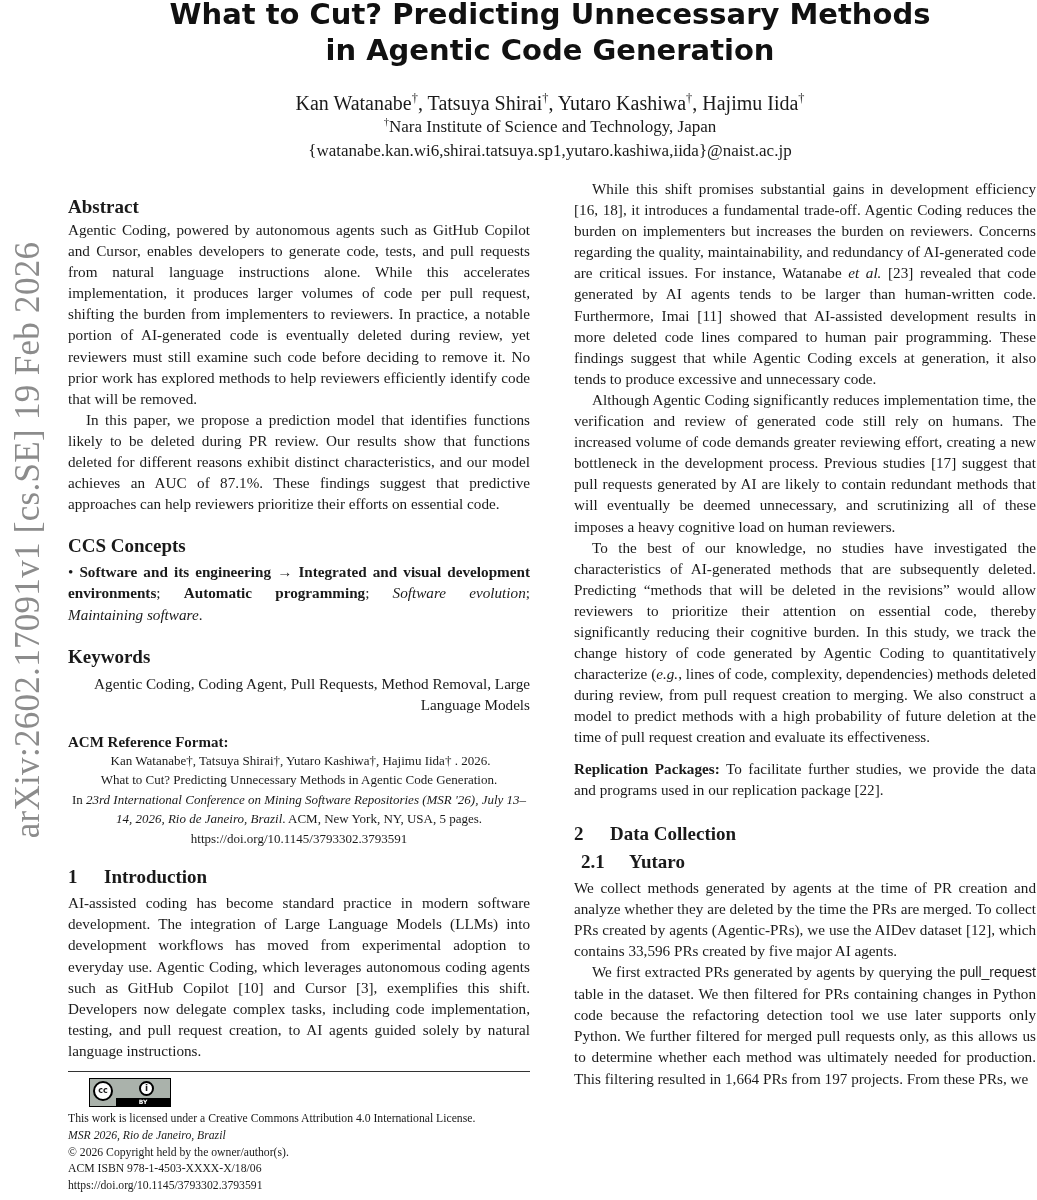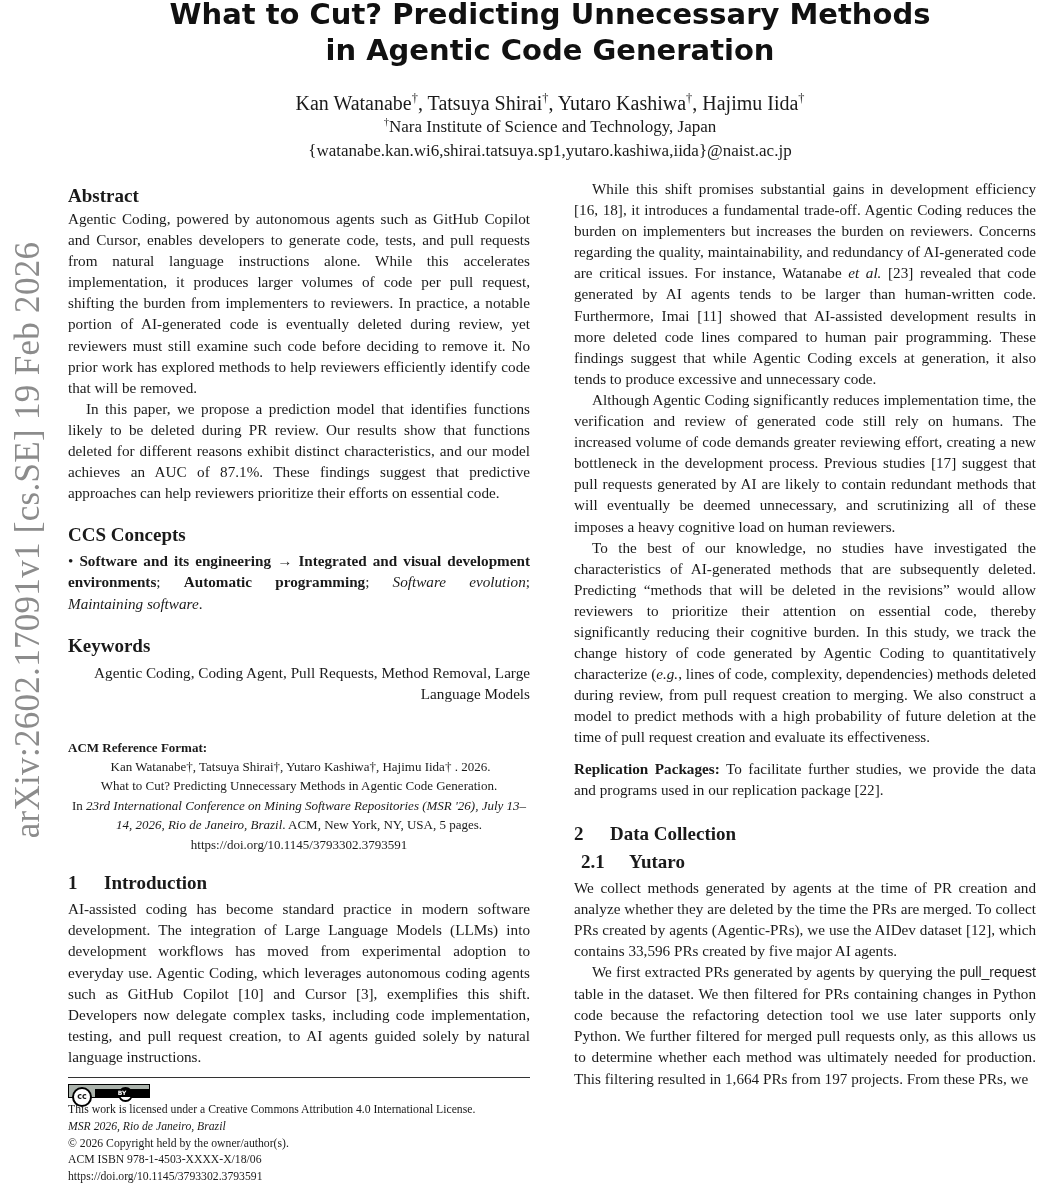--- a/index.html
+++ b/index.html
@@ -19,34 +19,34 @@
     font-size:29px; line-height:36px; color:#111;
   }
   .authors {
     position:absolute; left:0; top:90px; width:1100px; text-align:center;
     font-size:20px; line-height:26px;
   }
   .affil { position:absolute; left:0; top:116px; width:1100px; text-align:center; font-size:17px; line-height:22px; }
   .email { position:absolute; left:0; top:140px; width:1100px; text-align:center; font-size:17px; line-height:22px; }
   sup { font-size:0.62em; vertical-align:super; line-height:0; }
   .col { position:absolute; width:462px; }
-  .col-left { left:68px; top:184px; }
+  .col-left { left:68px; top:195px; }
   .col-right { left:574px; top:178px; }
   h2 { margin:0; font-size:19px; font-weight:bold; line-height:24px; font-family:"Liberation Serif", serif; }
   p { margin:0; font-size:15.2px; line-height:21.1px; text-align:justify; }
   .indent { text-indent:18px; }
   .sec { margin-top:14px; }
   .sec-num { display:inline-block; width:36px; }
   .sub-num { display:inline-block; width:48px;margin-left:7px; }
-  .ref-h { font-size:13px; font-weight:bold; line-height:18px; margin-top:35px; }
+  .ref-h { font-size:15px; font-weight:bold; line-height:18px; margin-top:18px; }
   .ref-body { font-size:13px; line-height:19.5px; text-align:center; }
   .hr { border-top:1.3px solid #333; margin-top:10px; width:462px; }
   .cc-badge {
-    margin-top:6px; width:82px; height:14px; background:#aab2ab; border:1px solid #000;
-    position:relative; box-sizing:border-box;
+    margin-top:6px; width:82px; height:29px; background:#aab2ab; border:1px solid #000;
+    position:relative; box-sizing:border-box;margin-left:21px;
   }
   .cc-badge .cc-circle {
     position:absolute; left:3px; top:2px; width:20px; height:20px; border-radius:50%;
     background:#fff; border:2px solid #000; box-sizing:border-box;
     font-family:"DejaVu Sans", sans-serif; font-weight:bold; font-size:8px; line-height:16px; text-align:center;
   }
   .cc-badge .by-circle {
     position:absolute; left:49px; top:2px; width:15px; height:15px; border-radius:50%;
     background:#fff; border:2px solid #000; box-sizing:border-box;
     font-family:"DejaVu Sans", sans-serif; font-weight:bold; font-size:9px; line-height:11px; text-align:center;

